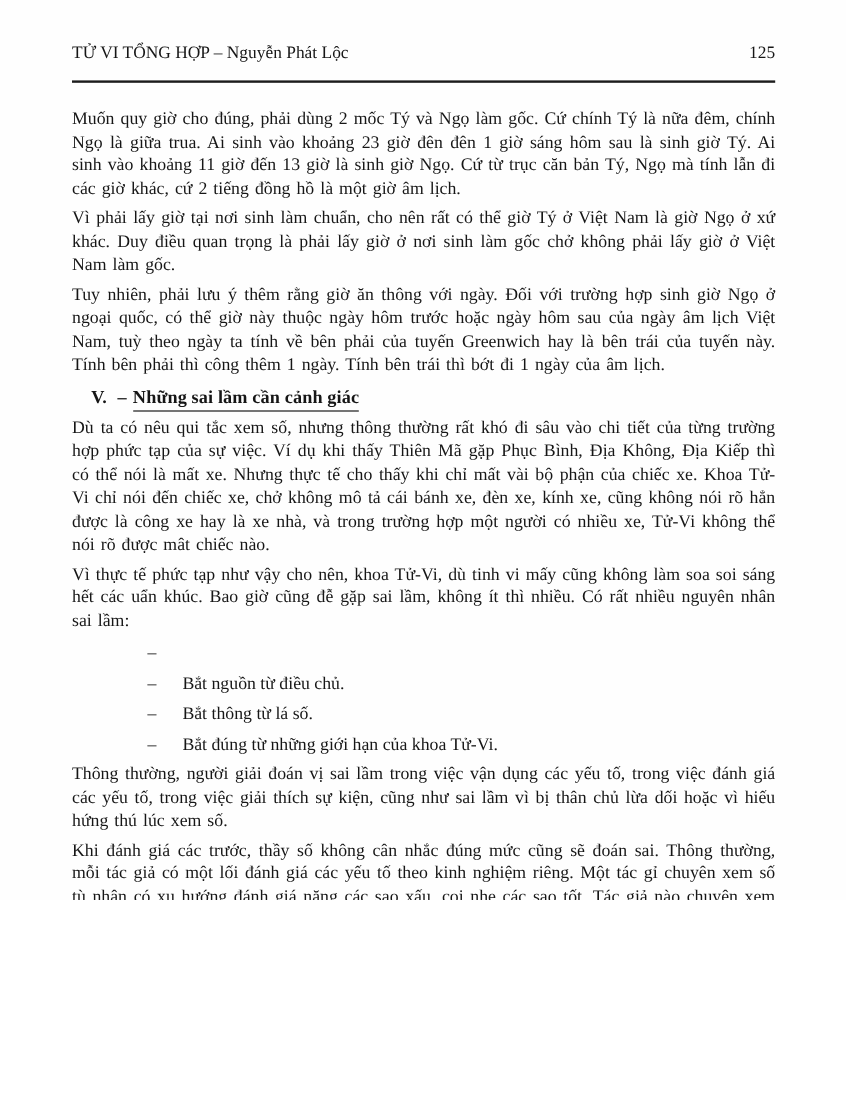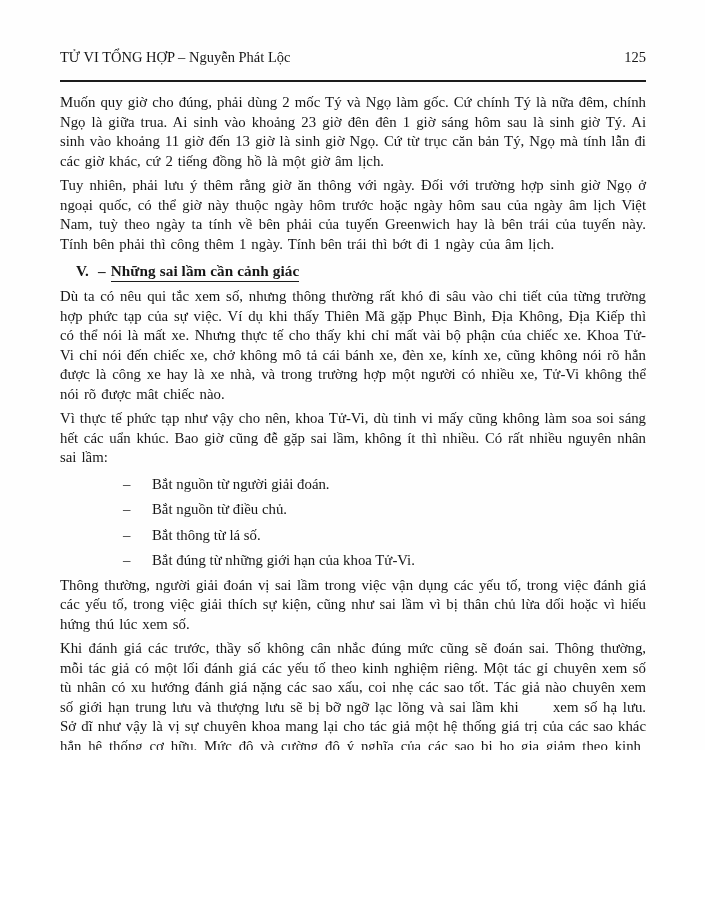--- a/index.html
+++ b/index.html
@@ -4,42 +4,42 @@
 <style>
   * { margin: 0; padding: 0; box-sizing: border-box; }
   html, body { background: #ffffff; }
   .page {
     position: relative;
     width: 705px;
     height: 750px;
     background: #fefefe;
     color: #161616;
     font-family: "Liberation Serif", "DejaVu Serif", serif;
-    padding: 48px 59px 0 60px;
+    padding: 35px 59px 0 60px;
     overflow: hidden;
   }
   .hdr {
     display: flex;
     justify-content: space-between;
     align-items: baseline;
     font-size: 14.5px;
     line-height: 19px;
   }
   .hdr-rule {
     border-bottom: 2px solid #1c1c1c;
     margin-top: 13px;
   }
   p.body {
     font-size: 14.8px;
     line-height: 19.5px;
     text-align: justify;
     word-spacing: 0.09em;
     margin-top: 5px;
   }
-  p.first { margin-top: 11px; }
+  p.first { margin-top: 21px; }
   h2.sec {
     font-size: 15.2px;
     font-weight: bold;
     margin-top: 8px;
     letter-spacing: 0.1px;
     margin-left: 16px;
   }
   h2.sec .h-num { margin-right: 9px; }
   h2.sec .h-dash { margin-right: 5px; }
   h2.sec .h-title {
@@ -71,35 +71,35 @@
 
   <div class="hdr">
     <span>TỬ VI TỔNG HỢP – Nguyễn Phát Lộc</span>
     <span>125</span>
   </div>
 
   <div class="hdr-rule"></div>
 
   <p class="body first">Muốn quy giờ cho đúng, phải dùng 2 mốc Tý và Ngọ làm gốc. Cứ chính Tý là nữa đêm, chính Ngọ là giữa trua. Ai sinh vào khoảng 23 giờ đên đên 1 giờ sáng hôm sau là sinh giờ Tý. Ai sinh vào khoảng 11 giờ đến 13 giờ là sinh giờ Ngọ. Cứ từ trục căn bản Tý, Ngọ mà tính lẫn đi các giờ khác, cứ 2 tiếng đồng hồ là một giờ âm lịch.</p>
 
+  <p class="body">Vì phải lấy giờ tại nơi sinh làm chuẩn, cho nên rất có thể giờ Tý ở Việt Nam là giờ Ngọ ở xứ khác. Duy điều quan trọng là phải lấy giờ ở nơi sinh làm gốc chở không phải lấy giờ ở Việt Nam làm gốc.</p>
 
   <p class="body">Tuy nhiên, phải lưu ý thêm rằng giờ ăn thông với ngày. Đối với trường hợp sinh giờ Ngọ ở ngoại quốc, có thể giờ này thuộc ngày hôm trước hoặc ngày hôm sau của ngày âm lịch Việt Nam, tuỳ theo ngày ta tính về bên phải của tuyến Greenwich hay là bên trái của tuyến này. Tính bên phải thì công thêm 1 ngày. Tính bên trái thì bớt đi 1 ngày của âm lịch.</p>
 
   <h2 class="sec">
     <span class="h-num">V.</span><span class="h-dash">–</span><span class="h-title">Những sai lầm cần cảnh giác</span>
   </h2>
 
   <p class="body">Dù ta có nêu qui tắc xem số, nhưng thông thường rất khó đi sâu vào chi tiết của từng trường hợp phức tạp của sự việc. Ví dụ khi thấy Thiên Mã gặp Phục Bình, Địa Không, Địa Kiếp thì có thể nói là mất xe. Nhưng thực tế cho thấy khi chỉ mất vài bộ phận của chiếc xe. Khoa Tử-Vi chỉ nói đến chiếc xe, chở không mô tả cái bánh xe, đèn xe, kính xe, cũng không nói rõ hẳn được là công xe hay là xe nhà, và trong trường hợp một người có nhiều xe, Tử-Vi không thể nói rõ được mât chiếc nào.</p>
 
   <p class="body">Vì thực tế phức tạp như vậy cho nên, khoa Tử-Vi, dù tinh vi mấy cũng không làm soa soi sáng hết các uẩn khúc. Bao giờ cũng đễ gặp sai lầm, không ít thì nhiều. Có rất nhiều nguyên nhân sai lầm:</p>
 
   <ul class="dash-list">
     <li>
       <span class="li-dash">–</span>
-        <span>Bắt nguồn từ người giải đoán.</span>
     </li>
     <li>
       <span class="li-dash">–</span>
         <span>Bắt nguồn từ điều chủ.</span>
     </li>
     <li>
       <span class="li-dash">–</span>
         <span>Bắt thông từ lá số.</span>
     </li>
     <li>

